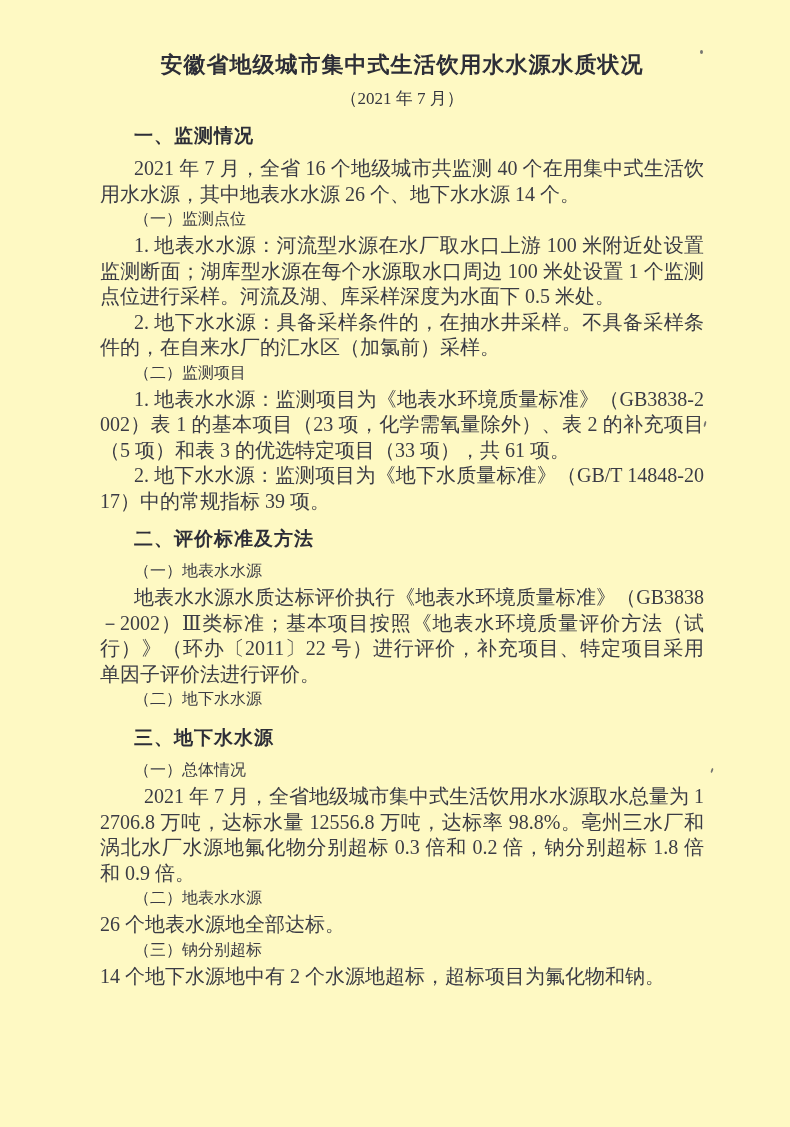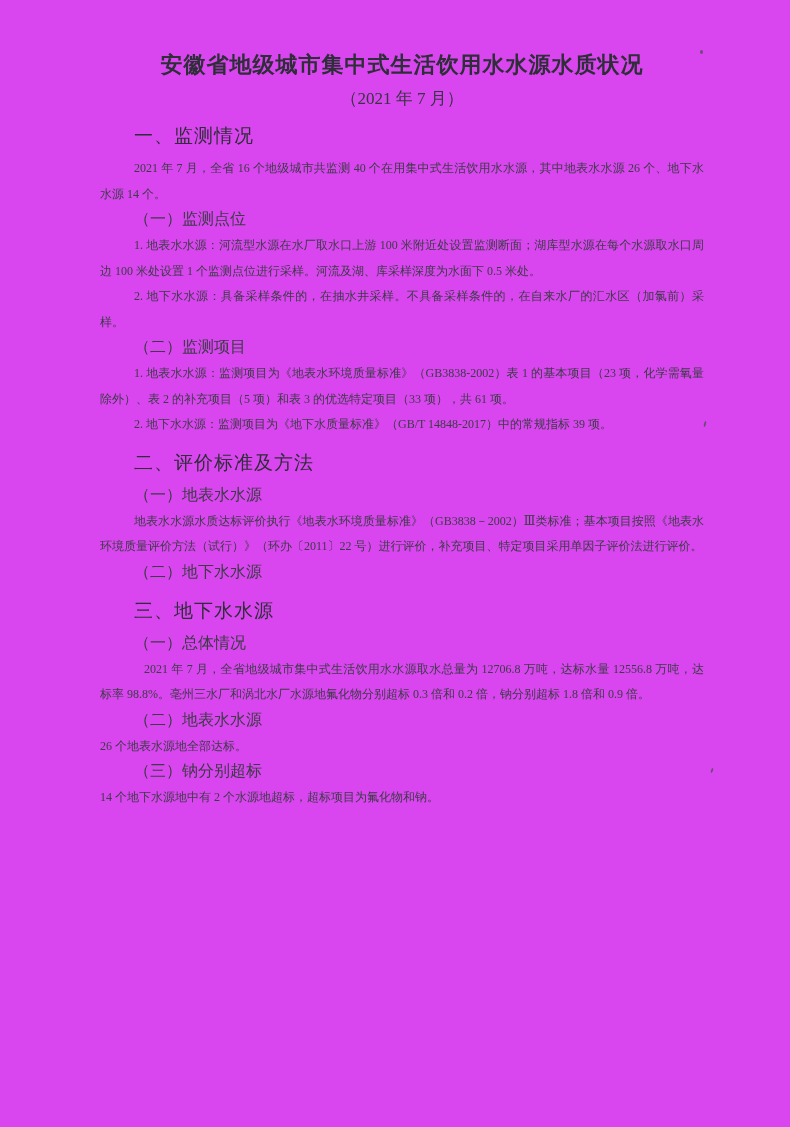--- a/index.html
+++ b/index.html
@@ -5,21 +5,21 @@
   html, body {
     margin: 0;
     padding: 0;
     background: #fbfbfb;
   }
   .page {
     position: relative;
     width: 790px;
     height: 1127px;
     margin: 0 auto;
-    background: #d946ef;
+    background: #fef9c3;
     overflow: hidden;
     box-sizing: border-box;
     color: #3b3c45;
     font-family: "Liberation Serif", "DejaVu Serif", serif;
   }
   .content {
     position: absolute;
     left: 100px;
     top: 50px;
     width: 604px;
@@ -39,35 +39,35 @@
     font-size: 17px;
     line-height: 24px;
     margin-bottom: 0;
     color: #35363f;
   }
   .sec-heading {
     margin: 11px 0 7px 0;
     padding-left: 34px;
     font-size: 19px;
     line-height: 27px;
-    font-weight: 400;
+    font-weight: 700;
     color: #2d2e37;
     letter-spacing: 1px;
     font-family: "DejaVu Sans", "Liberation Sans", sans-serif;
   }
   .sub-heading {
     font-size: 16px;
     line-height: 26px;
     text-indent: 34px;
     margin: 0;
     color: #3b3c45;
     font-family: Liberation Mono, monospace;
   }
   .para {
-    font-size: 12px;
+    font-size: 20px;
     line-height: 25.5px;
     text-align: justify;
     text-indent: 34px;
     margin: 0;
     color: #3b3c45;
     word-break: break-all;
   }
   .para.wide-indent { text-indent: 44px; }
   .para.no-indent { text-indent: 0; }
   .speck {

